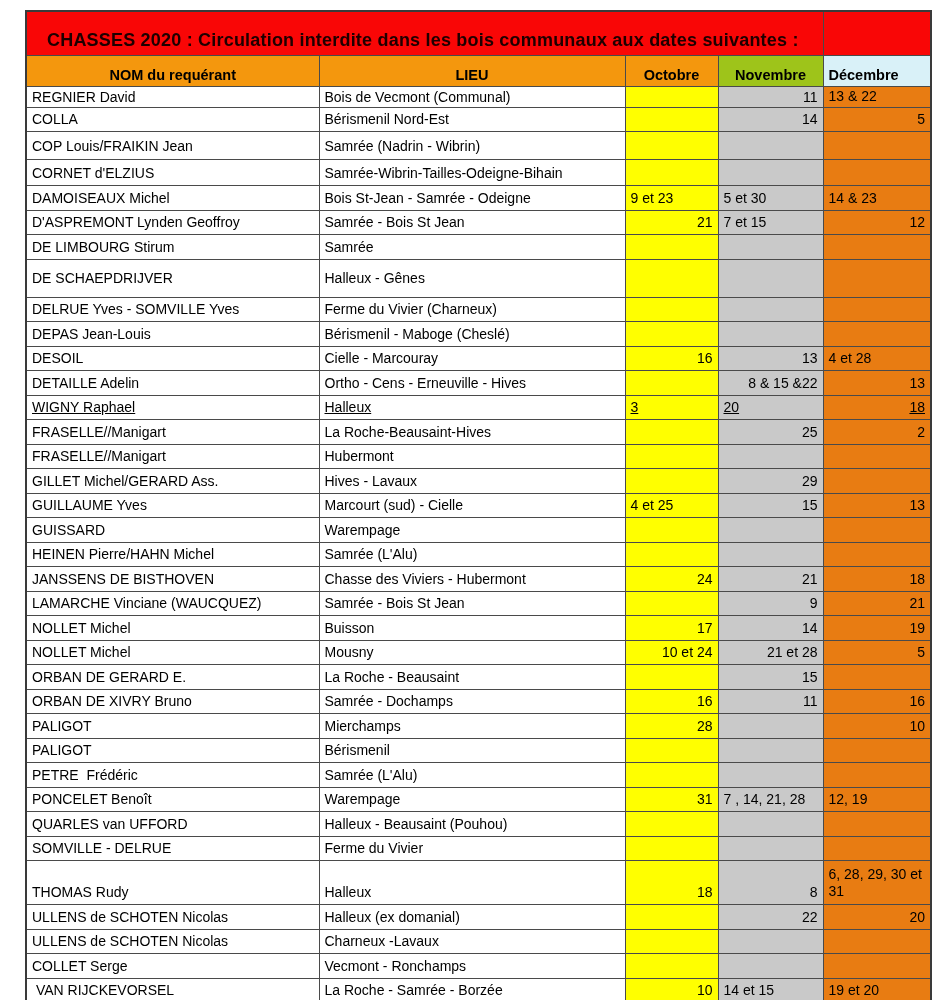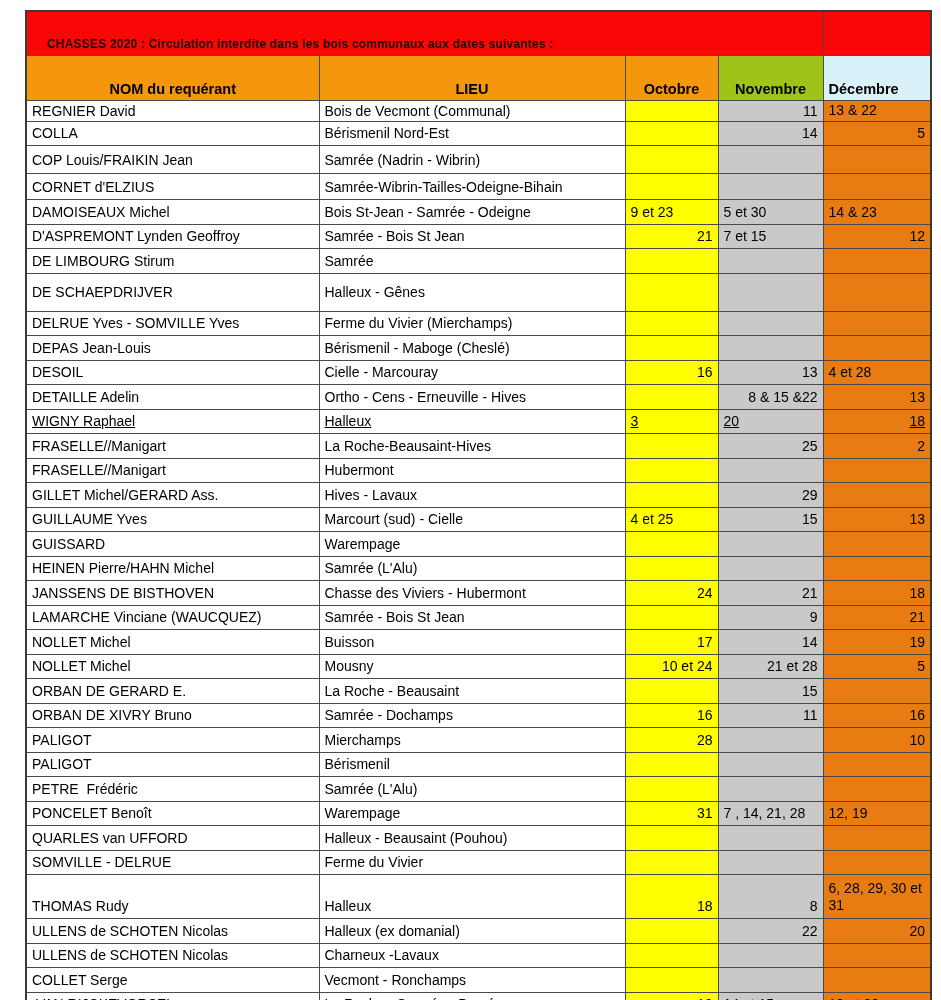--- a/index.html
+++ b/index.html
@@ -17,28 +17,28 @@
     overflow:hidden;
     white-space:nowrap;
     vertical-align:middle;
   }
   
   tr.title-row{height:44px;}
   td.title-cell{
     background:var(--red);
     color:#1e0000;
     font-weight:bold;
-    font-size:12px;
+    font-size:18px;
     vertical-align:bottom;
     padding:12px 0 4px 20px;
     letter-spacing:0.2px;
   }
   td.title-right{background:var(--red);}
   
-  tr.header-row{height:45px;margin-left:22px;}
+  tr.header-row{height:31px;margin-left:22px;}
   th{font-weight:bold;vertical-align:bottom;padding-bottom:3px;font-size:14.5px;}
   th.col-nom,th.col-lieu,th.col-oct{background:var(--orangeHead);text-align:center;}
   th.col-nov{background:var(--green);text-align:center;}
   th.col-dec{background:var(--blue);text-align:left;}
   
   td.name,td.lieu{background:#ffffff;text-align:left;}
   td.oct{background:var(--yellow);}
   td.nov{background:var(--grey);}
   td.dec{background:var(--orangeCell);white-space:normal;line-height:1.15;}
   .al{text-align:left;}
@@ -123,21 +123,21 @@
         </tr>
         <tr style="height: 38px;">
           <td class="name">DE SCHAEPDRIJVER</td>
           <td class="lieu">Halleux - Gênes</td>
           <td class="oct al"></td>
           <td class="nov al"></td>
           <td class="dec al"></td>
         </tr>
         <tr style="height: 24.5px;">
           <td class="name">DELRUE Yves - SOMVILLE Yves</td>
-          <td class="lieu">Ferme du Vivier (Mierchamps)</td>
+          <td class="lieu">Ferme du Vivier (Charneux)</td>
           <td class="oct al"></td>
           <td class="nov al"></td>
           <td class="dec al"></td>
         </tr>
         <tr style="height: 24.5px;">
           <td class="name">DEPAS Jean-Louis</td>
           <td class="lieu">Bérismenil - Maboge (Cheslé)</td>
           <td class="oct al"></td>
           <td class="nov al"></td>
           <td class="dec al"></td>

